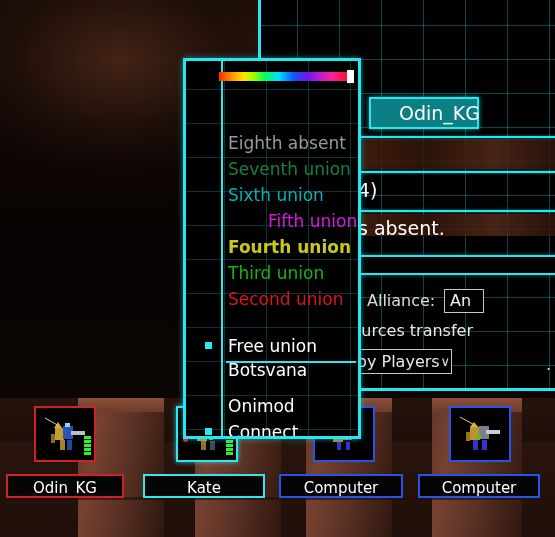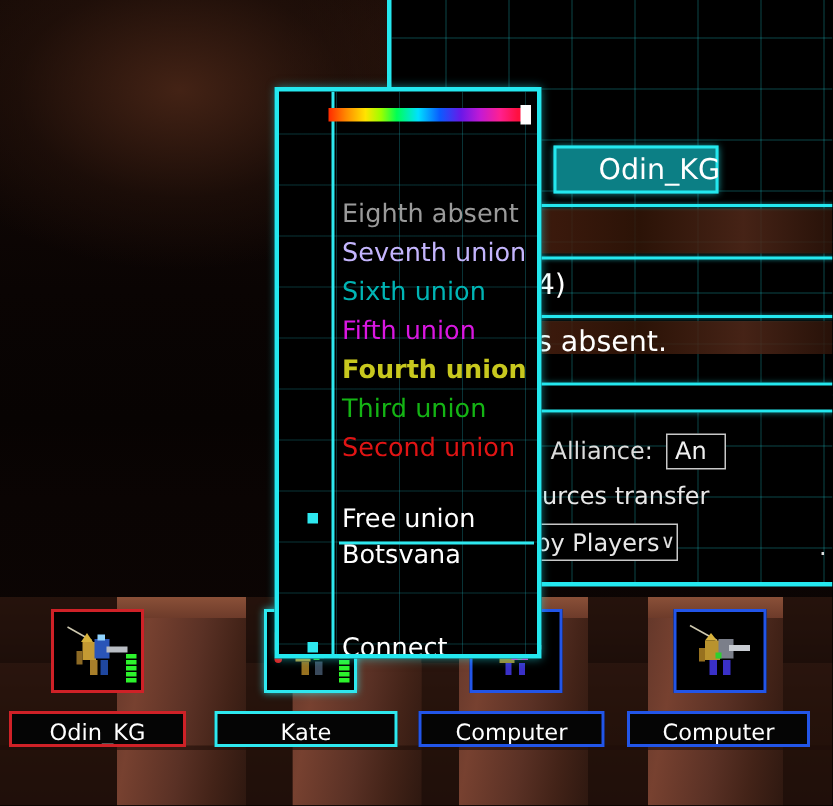--- a/index.html
+++ b/index.html
@@ -455,28 +455,28 @@
 
     <div class="hue-bar"></div>
     <div class="hue-handle"></div>
 
 
     <div class="menu-item" style="top:69px;">
       <span class="txt" style="color:#9a9a9a;">Eighth absent</span>
     </div>
 
     <div class="menu-item" style="top:95px;">
-      <span class="txt" style="color:#c4b5fd;">Seventh union</span>
+      <span class="txt" style="color:#15803d;">Seventh union</span>
     </div>
 
     <div class="menu-item" style="top:121px;">
       <span class="txt" style="color:#00b4b4;">Sixth union</span>
     </div>
 
-    <div class="menu-item" style="top:147px;">
+    <div class="menu-item" style="top:147px;padding-left:40px;">
       <span class="txt" style="color:#d817e0;">Fifth union</span>
     </div>
 
     <div class="menu-item" style="top:173px;">
       <span class="txt" style="color:#c8c81e;font-weight:bold;">Fourth union</span>
     </div>
 
     <div class="menu-item" style="top:199px;">
       <span class="txt" style="color:#14b414;">Third union</span>
     </div>
@@ -490,20 +490,23 @@
     <div class="menu-item" style="top:272px;">
       <span class="txt" style="color:#ffffff;">Free union</span>
     </div>
 
     <div class="menu-sep" style="top:300px;"></div>
 
     <div class="menu-item" style="top:296px;">
       <span class="txt" style="color:#ffffff;">Botsvana</span>
     </div>
 
+    <div class="menu-item" style="top:332px;">
+      <span class="txt" style="color:#ffffff;">Onimod</span>
+    </div>
 
     <div class="menu-marker" style="top:367px;"></div>
     <div class="menu-item" style="top:358px;">
       <span class="txt" style="color:#ffffff;">Connect</span>
     </div>
   </div>
 
 </div>
 
 </body></html>

